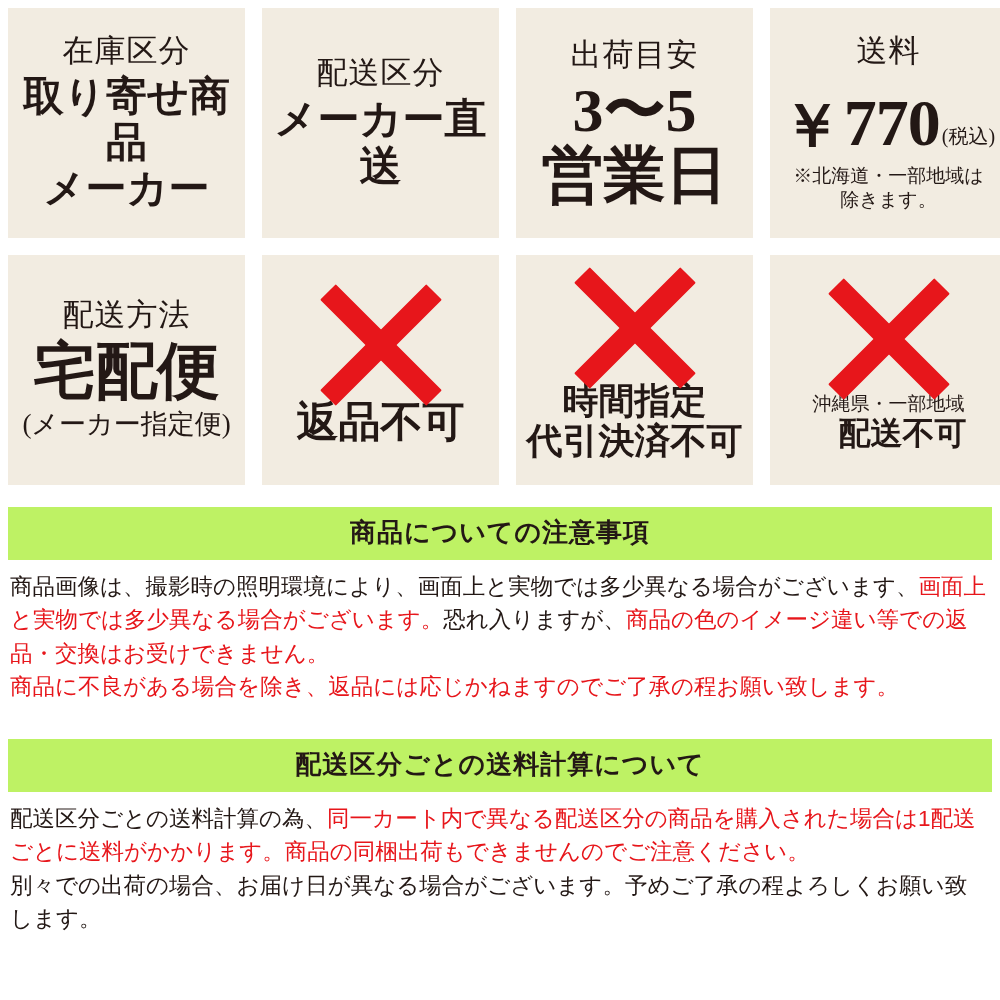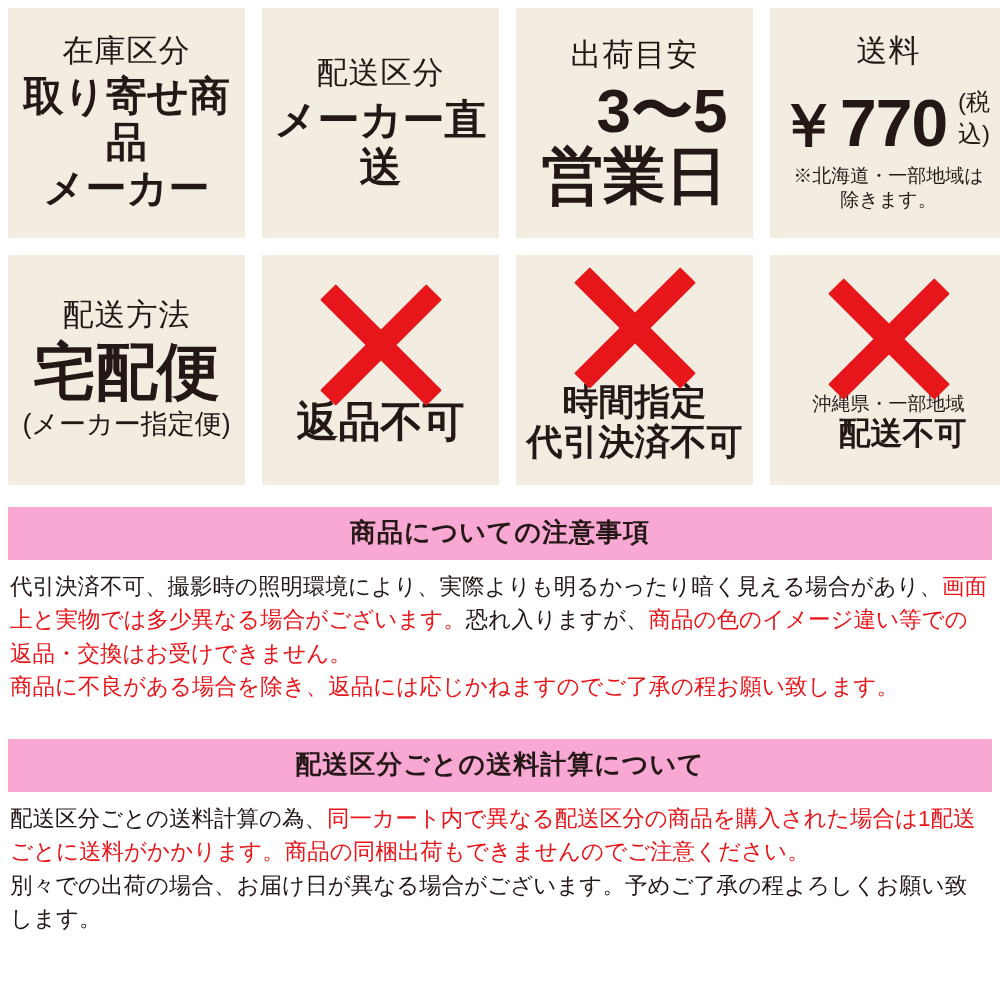--- a/index.html
+++ b/index.html
@@ -22,20 +22,21 @@
   }
 
   
   .badge-grid {
     display: grid;
     grid-template-columns: repeat(4, 237px);
     grid-auto-rows: 230px;
     column-gap: 17px;
     row-gap: 17px;
     padding: 8px 8px 0 8px;
+    font-family: Liberation Serif, serif;
   }
   .badge {
     background: #f2ece1;
     display: flex;
     flex-direction: column;
     align-items: center;
     justify-content: center;
     text-align: center;
     box-sizing: border-box;
     padding: 6px 8px;
@@ -52,21 +53,20 @@
     font-weight: bold;
     line-height: 1.12;
     letter-spacing: 0px;
   }
   .badge-main.two-line {
     font-size: 41px;
   }
   .badge-main.big {
     font-size: 62px;
     line-height: 1.05;
-    text-align: right;
   }
   .badge-sub {
     font-size: 19px;
     line-height: 1.25;
     margin-top: 8px;
     font-weight: 400;
   }
   .badge-paren {
     font-size: 27px;
     font-weight: 400;
@@ -86,21 +86,21 @@
     line-height: 1;
   }
   .price-num {
     font-size: 66px;
     font-weight: bold;
     line-height: 1;
     letter-spacing: -1px;
     margin-top: 16px;
   }
   .price-tax {
-    font-size: 24px;
+    font-size: 20px;
     font-weight: 400;
     padding-bottom: 6px;
   }
 
   
   .cross {
     position: relative;
     width: 128px;
     height: 100px;
     margin-bottom: 4px;
@@ -132,21 +132,21 @@
     font-size: 19px;
     font-weight: 400;
     line-height: 1.2;
   }
 
   
   .section {
     padding: 0 8px;
   }
   .section-bar {
-    background: #f9a8d4;
+    background: #bef264;
     text-align: center;
     font-size: 26px;
     font-weight: bold;
     letter-spacing: 1px;
     padding: 8px 0 10px 0;
     color: #231815;
   }
   .section-body {
     font-size: 22.5px;
     line-height: 1.48;
@@ -235,21 +235,21 @@
       <div class="cross-label small">配送不可</div>
     </div>
 
   </div>
 
   <div class="spacer-2"></div>
 
   <div class="section">
     <div class="section-bar">商品についての注意事項</div>
     <div class="section-body">
-      <p><span>代引決済不可、撮影時の照明環境により、実際よりも明るかったり暗く見える場合があり、</span><span class="red">画面上と実物では多少異なる場合がございます。</span><span>恐れ入りますが、</span><span class="red">商品の色のイメージ違い等での返品・交換はお受けできません。</span></p>
+      <p><span>商品画像は、撮影時の照明環境により、画面上と実物では多少異なる場合がございます、</span><span class="red">画面上と実物では多少異なる場合がございます。</span><span>恐れ入りますが、</span><span class="red">商品の色のイメージ違い等での返品・交換はお受けできません。</span></p>
       <p><span class="red">商品に不良がある場合を除き、返品には応じかねますのでご了承の程お願い致します。</span></p>
     </div>
   </div>
 
   <div class="spacer-1"></div>
 
   <div class="section">
     <div class="section-bar">配送区分ごとの送料計算について</div>
     <div class="section-body">
       <p><span>配送区分ごとの送料計算の為、</span><span class="red">同一カート内で異なる配送区分の商品を購入された場合は1配送ごとに送料がかかります。</span><span class="red">商品の同梱出荷もできませんのでご注意ください。</span></p>

